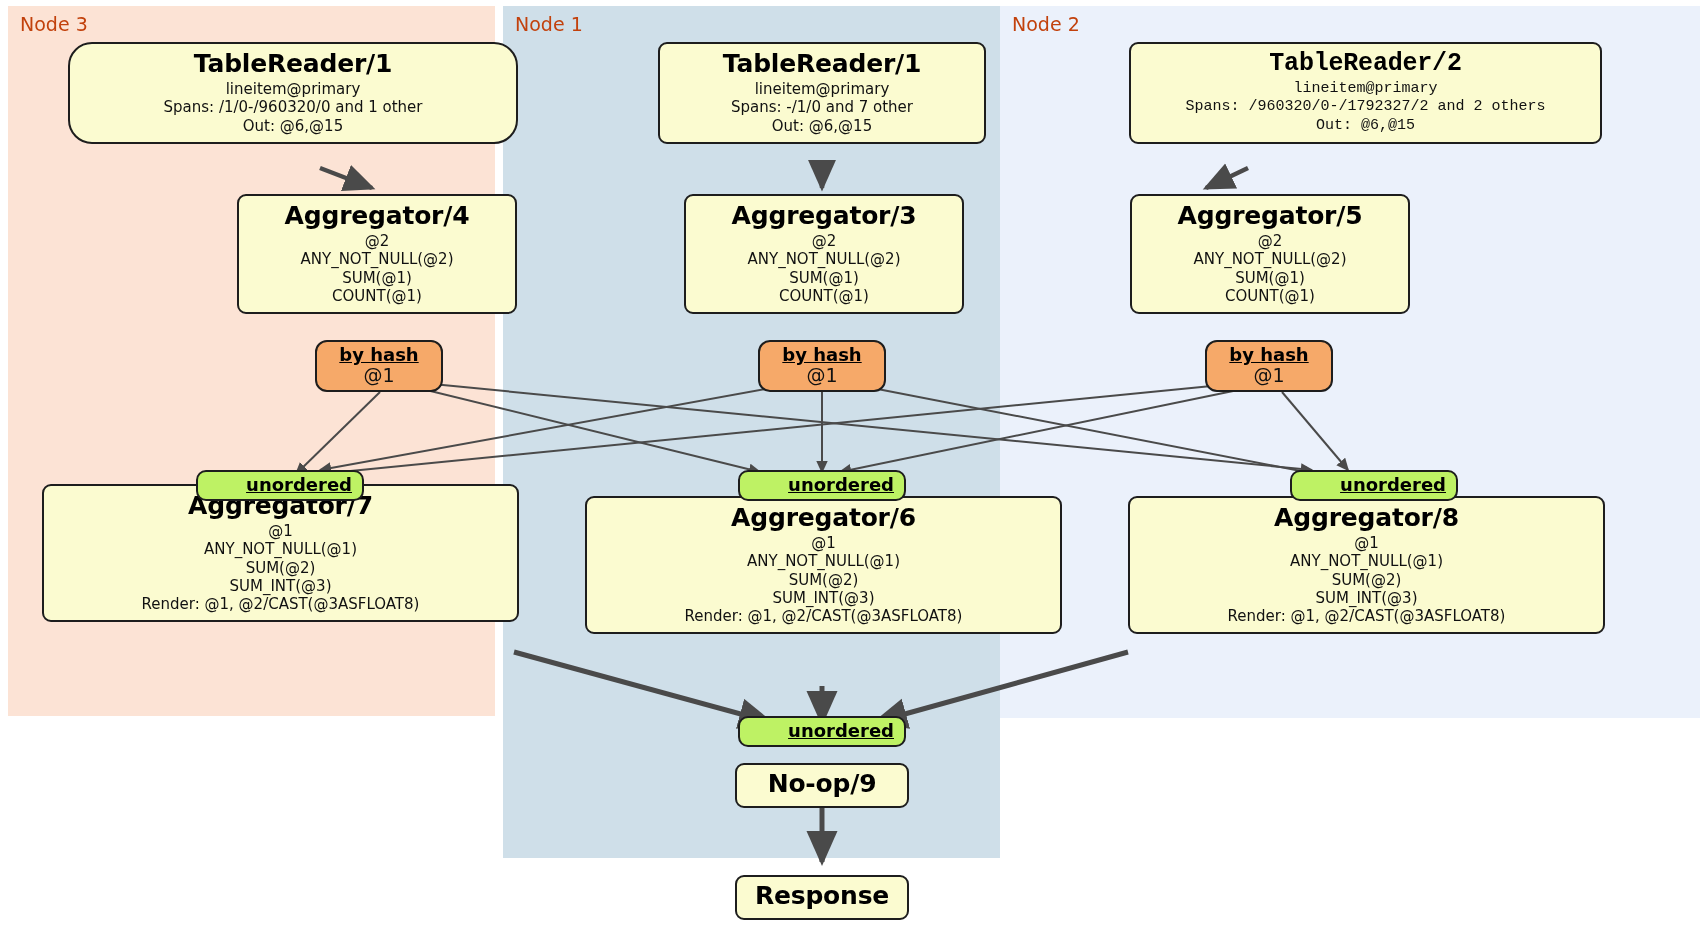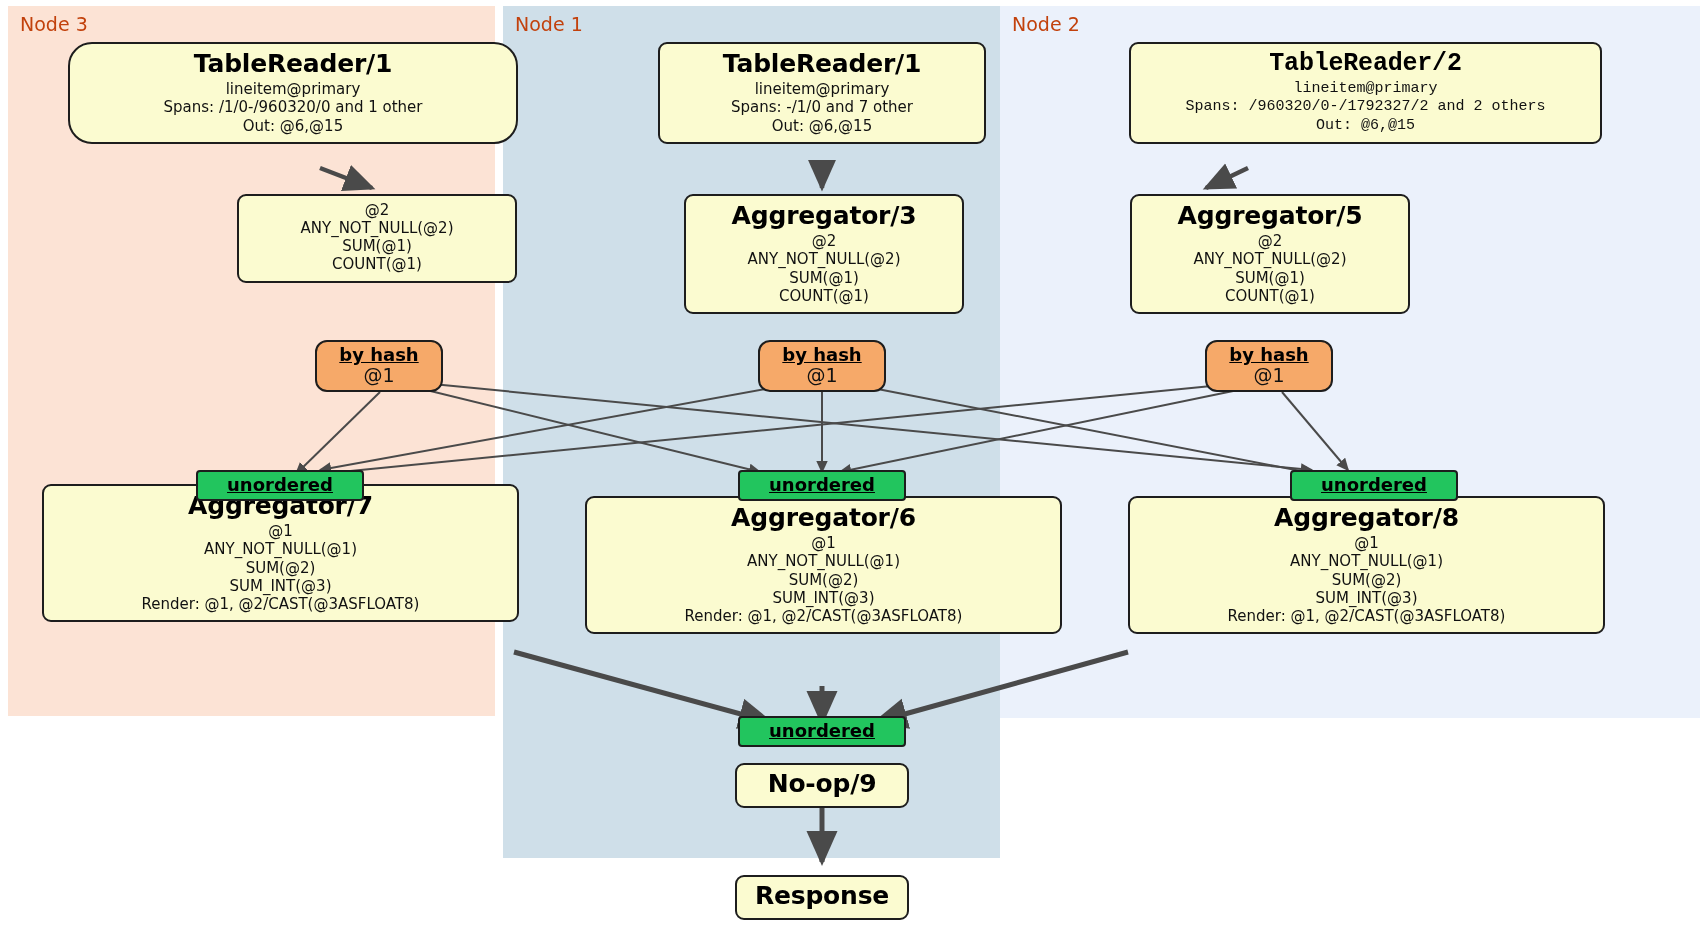--- a/index.html
+++ b/index.html
@@ -76,22 +76,23 @@
     text-align: center;
     line-height: 1.12;
     padding: 3px 10px 4px 10px;
     z-index: 5;
   }
   .badge.hash {
     background: #f6a969;
     border-radius: 12px;
   }
   .badge.unordered {
-    background: #22c55e;
-    border-radius: 4px;
+    background: #bef264;
+    border-radius: 10px;
+    text-align: right;
   }
   .badge .btitle {
     font-weight: bold;
     font-size: 18px;
     color: #000;
     white-space: nowrap;
     text-decoration: underline;
   }
   .badge .bsub {
     font-size: 19px;
@@ -164,20 +165,21 @@
   </div>
 
   <div class="box" style="left:1129px; top:42px; width:473px;font-family:Liberation Mono, monospace;">
     <div class="title">TableReader/2</div>
     <div class="line">lineitem@primary</div>
     <div class="line">Spans: /960320/0-/1792327/2 and 2 others</div>
     <div class="line">Out: @6,@15</div>
   </div>
 
   <div class="box" style="left:237px; top:194px; width:280px;">
+    <div class="title">Aggregator/4</div>
     <div class="line">@2</div>
     <div class="line">ANY_NOT_NULL(@2)</div>
     <div class="line">SUM(@1)</div>
     <div class="line">COUNT(@1)</div>
   </div>
 
   <div class="box" style="left:684px; top:194px; width:280px;">
     <div class="title">Aggregator/3</div>
     <div class="line">@2</div>
     <div class="line">ANY_NOT_NULL(@2)</div>

